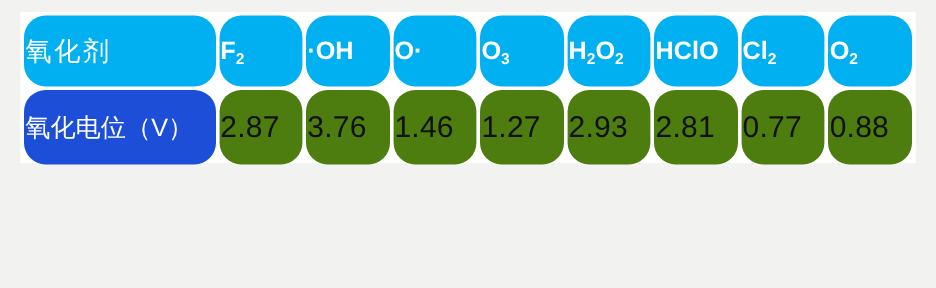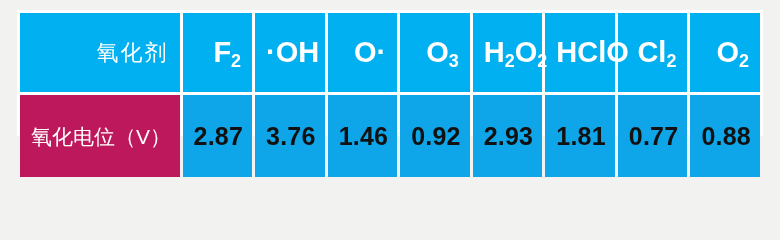--- a/index.html
+++ b/index.html
@@ -27,64 +27,65 @@
     border-collapse: separate;
     border-spacing: 3px 3px;
     width: 746px;
     height: 126px;
     table-layout: fixed;
     margin: 0;
     padding: 0;
   }
 
   table.oxidant-table td {
-    padding: 11px;
+    padding: 1px;
     margin: 0;
-    text-align: right;
+    text-align: left;
     vertical-align: middle;
     line-height: 1;
+    border-radius: 18px;
   }
 
   
   tr.header-row td {
     background: #00b0f0;
     color: #ffffff;
     height: 57px;
   }
   
   tr.value-row td.value-cell {
-    background: #0ea5e9;
+    background: #4d7c0f;
     color: #111111;
     height: 60px;
-    font-weight: bold;
+    font-weight: normal;
     font-size: 25px;
     letter-spacing: 0.2px;
   }
   tr.value-row td.row-label {
-    background: #be185d;
+    background: #1d4ed8;
     color: #ffffff;
     height: 60px;
   }
 
   .col-label { width: 156px; }
   .col-sp    { width: 68px;  }
 
   .label-cn-header {
     font-size: 22px;
     letter-spacing: 2px;
     font-weight: normal;
   }
   .label-cn-row {
     font-size: 21px;
     letter-spacing: 0px;
     font-weight: normal;
     white-space: nowrap;
   }
   .species {
-    font-size: 29px;
+    font-size: 21px;
     font-weight: bold;
     white-space: nowrap;
   }
   .species sub {
     font-size: 0.62em;
     vertical-align: baseline;
     position: relative;
     top: 0.30em;
     font-weight: bold;
   }
@@ -119,21 +120,21 @@
         <td><span class="species">Cl<sub>2</sub></span></td>
         <td><span class="species">O<sub>2</sub></span></td>
       </tr>
       <tr class="value-row">
         <td class="row-label">
           <span class="label-cn-row">氧化电位（V）</span>
         </td>
         <td class="value-cell"><span>2.87</span></td>
         <td class="value-cell"><span>3.76</span></td>
         <td class="value-cell"><span>1.46</span></td>
-        <td class="value-cell"><span>0.92</span></td>
+        <td class="value-cell"><span>1.27</span></td>
         <td class="value-cell"><span>2.93</span></td>
-        <td class="value-cell"><span>1.81</span></td>
+        <td class="value-cell"><span>2.81</span></td>
         <td class="value-cell"><span>0.77</span></td>
         <td class="value-cell"><span>0.88</span></td>
       </tr>
     </tbody>
   </table>
 </div>
 
 </body></html>

